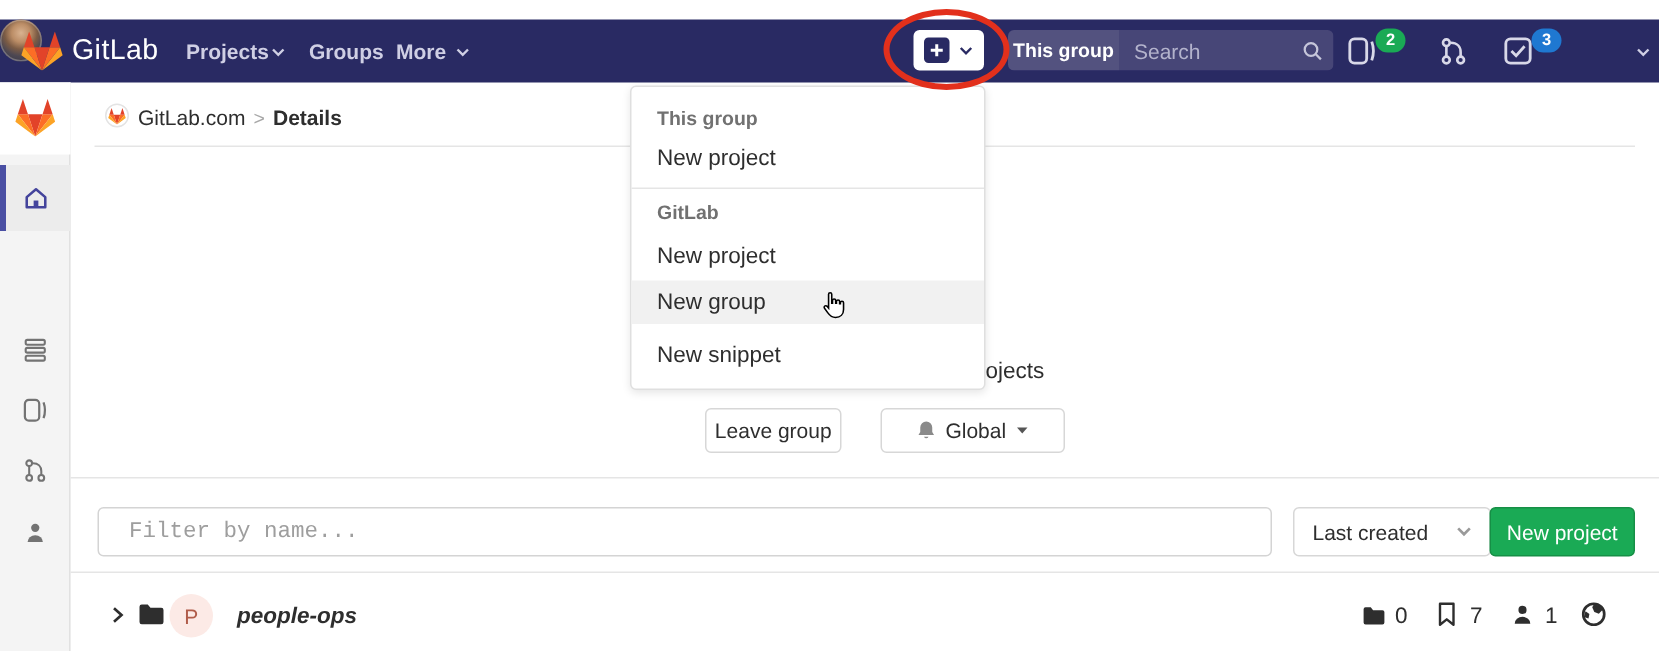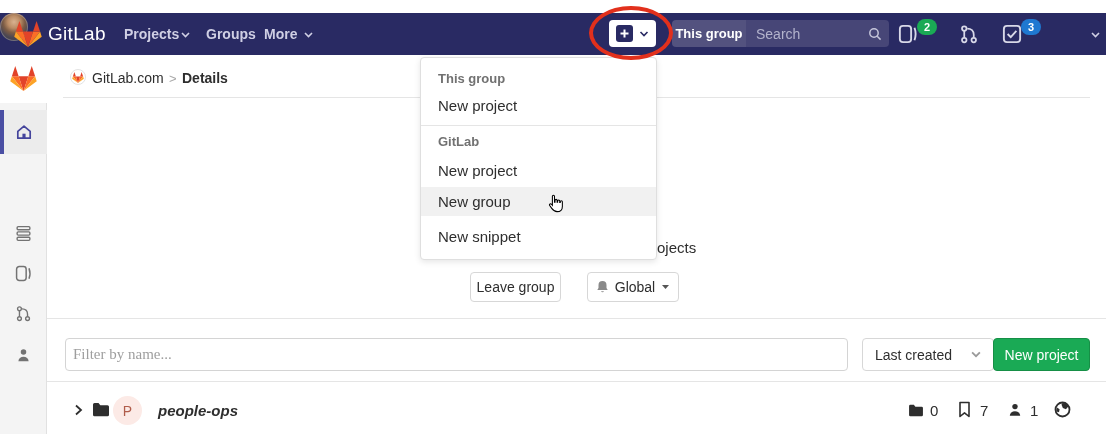--- a/index.html
+++ b/index.html
@@ -45,22 +45,22 @@
   .crumbtext{top:70px;font-size:14px;color:#2e2e2e;}
   .divider{height:1px;background:#e5e5e5;}
 
   
   .btn{border:1px solid #d7d7d7;background:#fff;border-radius:4px;font-size:14px;color:#2e2e2e;
        display:flex;align-items:center;justify-content:center;cursor:pointer;box-sizing:border-box;
        font-family:"Liberation Sans","DejaVu Sans",sans-serif;}
   .btn-green{background:#1aaa55;border:1px solid #168f46;color:#fff;font-weight:500;}
 
   .filterinput{left:65px;top:338px;width:783px;height:33px;border:1px solid #d4d4d4;border-radius:4px;
-       font-size:15px;color:#c2410c;padding:0 7px;box-sizing:border-box;outline:none;
-       font-family:Liberation Serif, serif;}
+       font-size:15px;color:#c2410c;padding:0 20px;box-sizing:border-box;outline:none;
+       font-family:Liberation Mono, monospace;}
   .filterinput::placeholder{color:#9e9e9e;}
 
   
   .dropdown{left:420px;top:57px;width:237px;height:203px;background:#fff;border:1px solid #dfdfdf;
        border-radius:4px;box-shadow:0 2px 6px rgba(0,0,0,.10);z-index:50;box-sizing:border-box;}
   .ddheader{left:17px;font-size:13px;font-weight:600;color:#717171;}
   .dditem{left:0;width:100%;height:29px;line-height:29px;padding-left:17px;font-size:15px;color:#2e2e2e;
        box-sizing:border-box;cursor:pointer;}
   .ddhl{background:#f1f1f1;}
 
@@ -206,21 +206,21 @@
   <div class="abs crumbtext" style="left:169px;color:#a7a7a7;font-size:13px;top:71px">&gt;</div>
   <div class="abs crumbtext" style="left:182px;font-weight:700">Details</div>
   <div class="abs divider" style="left:63px;top:97px;width:1027px"></div>
 
   <div class="abs" style="left:657px;top:239px;font-size:15px;color:#2e2e2e">ojects</div>
 
   <div class="abs btn" style="left:470px;top:272px;width:91px;height:30px">
       <span>Leave group</span>
     </div>
 
-  <div class="abs btn" style="left:587px;top:272px;width:92px;height:30px;gap:6px">
+  <div class="abs btn" style="left:587px;top:272px;width:123px;height:30px;gap:6px">
     <svg width="13" height="14" viewBox="0 0 14 15">
       <path d="M7,1 a4.3,4.3 0 0 1 4.3,4.3 V8.6 L12.6,10.8 H1.4 L2.7,8.6 V5.3 A4.3,4.3 0 0 1 7,1 z" fill="#8a8a8a"></path>
       <path d="M5.4,12 a1.7,1.7 0 0 0 3.2,0 z" fill="#8a8a8a"></path>
       </svg>
     <span>Global</span>
     <svg width="9" height="6" viewBox="0 0 9 6">
       <polygon points="1,1 8,1 4.5,5" fill="#555"></polygon>
       </svg>
   </div>
 

